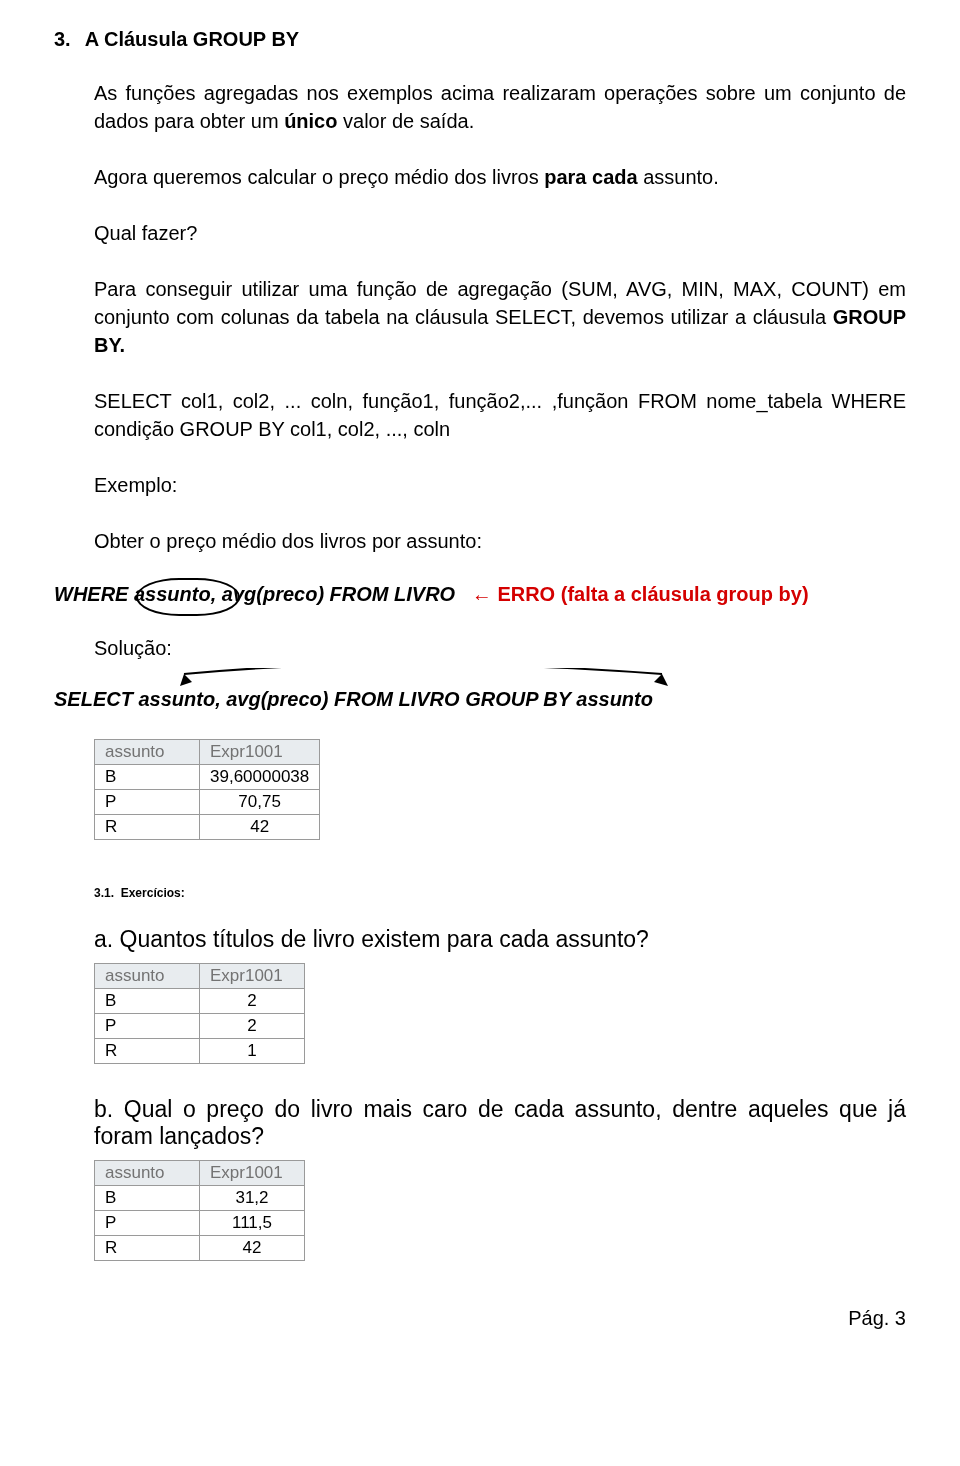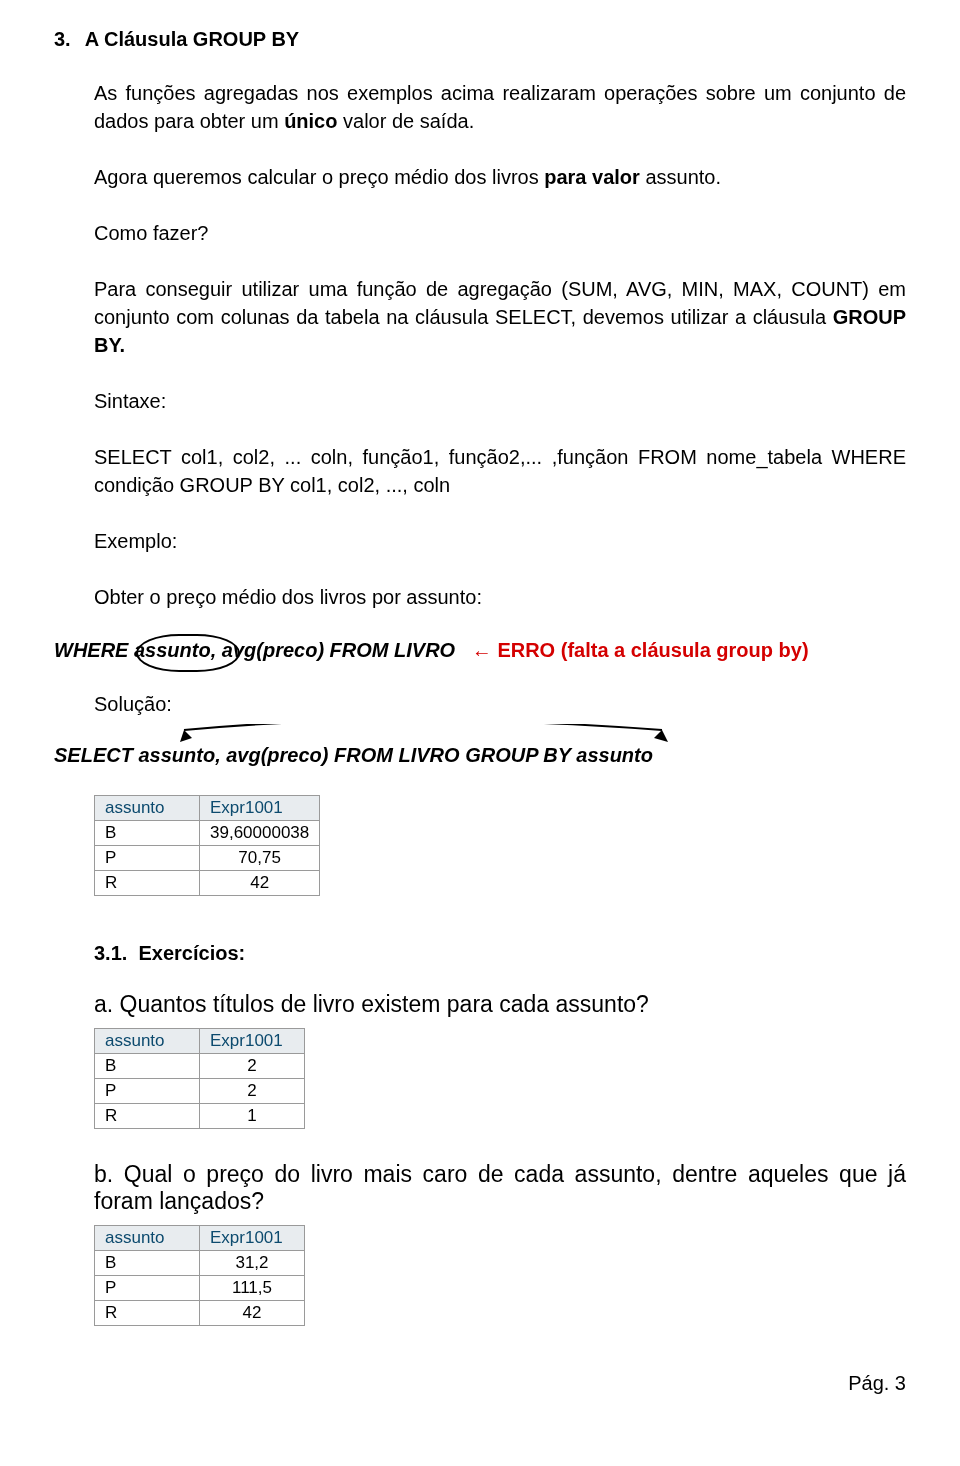--- a/index.html
+++ b/index.html
@@ -47,27 +47,27 @@
     font-size: 17px;
   }
   .result-table th, .result-table td {
     border: 1px solid #9a9a9a;
     padding: 2px 10px;
     min-width: 84px;
   }
   .result-table th {
     background: #e8ecef;
     font-weight: 400;
-    color: #0c4a6e;
+    color: #737373;
     text-align: left;
   }
   .result-table td.num { text-align: center; }
   .subheading {
     font-weight: 700;
-    font-size: 20px;
+    font-size: 12px;
     margin: 32px 0 26px 40px;
   }
   .exercise {
     font-size: 23px;
     margin: 0 0 10px 40px;
     text-align: justify;
   }
   .footer {
     position: absolute;
     right: 54px;
@@ -103,30 +103,29 @@
   <div class="heading-row">
     <span>3.</span>
     <span>A Cláusula GROUP BY</span>
   </div>
 
   <p class="body-text indented">
     <span>As funções agregadas nos exemplos acima realizaram operações sobre um conjunto de dados para obter um </span><span class="bold">único</span><span> valor de saída.</span>
   </p>
 
   <p class="body-text indented">
-    <span>Agora queremos calcular o preço médio dos livros </span><span class="bold">para valor</span><span> assunto.</span>
+    <span>Agora queremos calcular o preço médio dos livros </span><span class="bold">para cada</span><span> assunto.</span>
   </p>
 
-  <p class="body-text indented">Como fazer?</p>
+  <p class="body-text indented">Qual fazer?</p>
 
   <p class="body-text indented">
     <span>Para conseguir utilizar uma função de agregação (SUM, AVG, MIN, MAX, COUNT) em conjunto com colunas da tabela na cláusula SELECT, devemos utilizar a cláusula </span><span class="bold">GROUP BY.</span>
   </p>
 
-  <p class="body-text indented">Sintaxe:</p>
 
   <p class="body-text indented" style="text-align:justify;">SELECT col1, col2, ... coln, função1, função2,... ,funçãon   FROM   nome_tabela WHERE  condição   GROUP BY col1, col2, ..., coln</p>
 
   <p class="body-text indented">Exemplo:</p>
 
   <p class="body-text indented">Obter o preço médio dos livros por assunto:</p>
 
   <div class="sql-line indented">
     <span class="circle-annot"></span>
     <span>WHERE </span><span>assunto,</span><span> avg(preco) FROM LIVRO</span>

